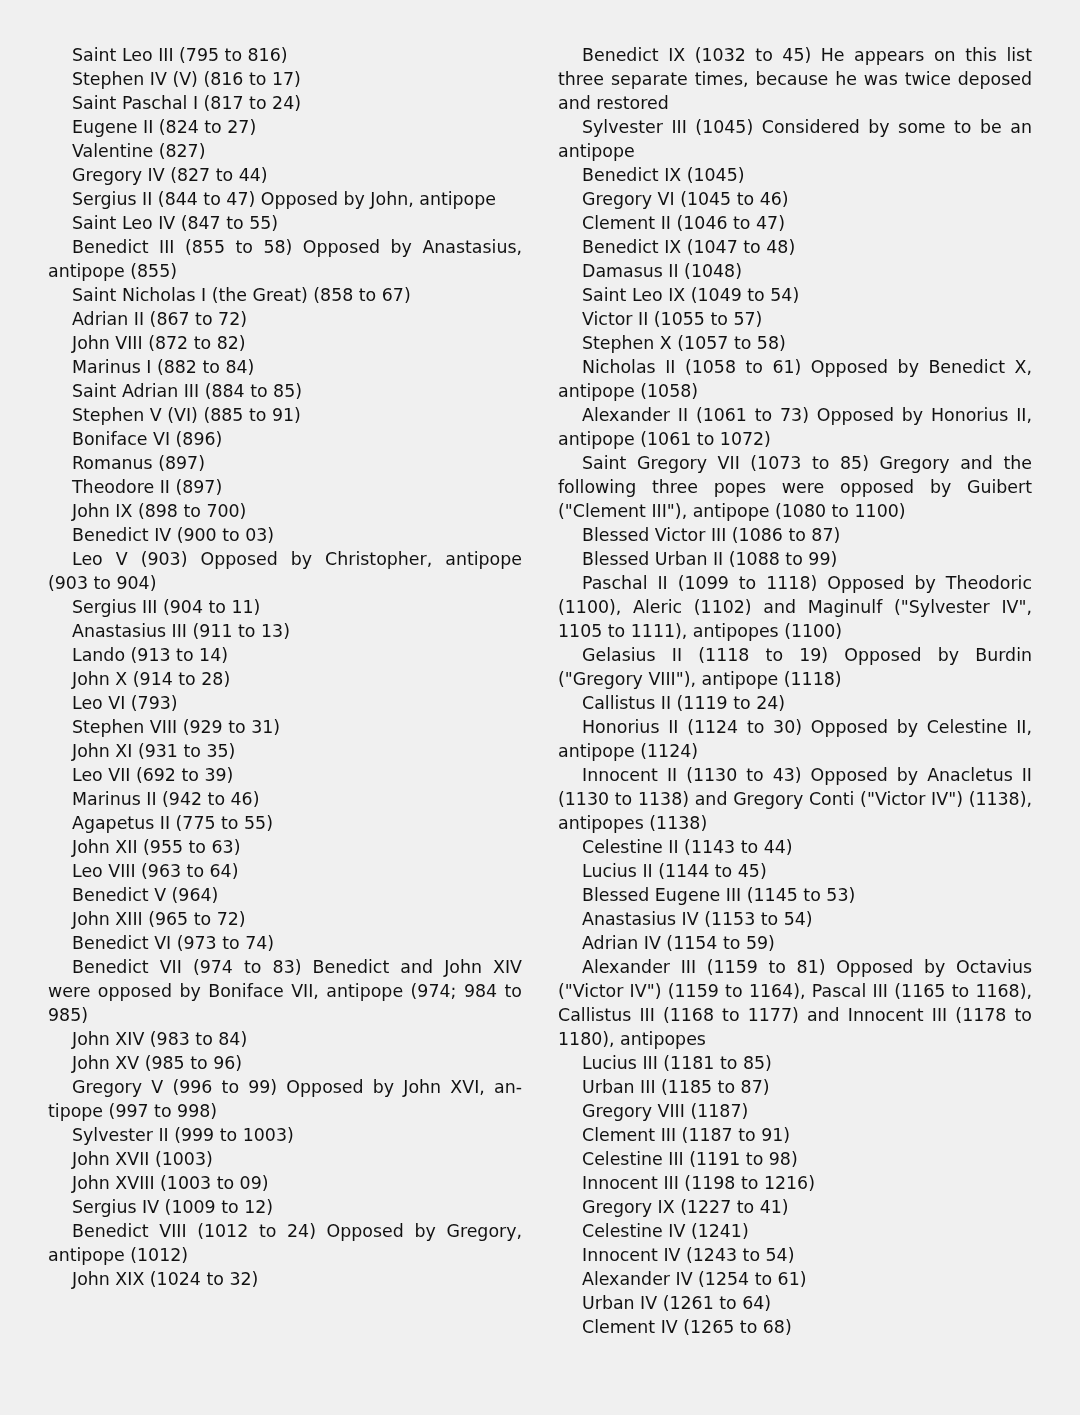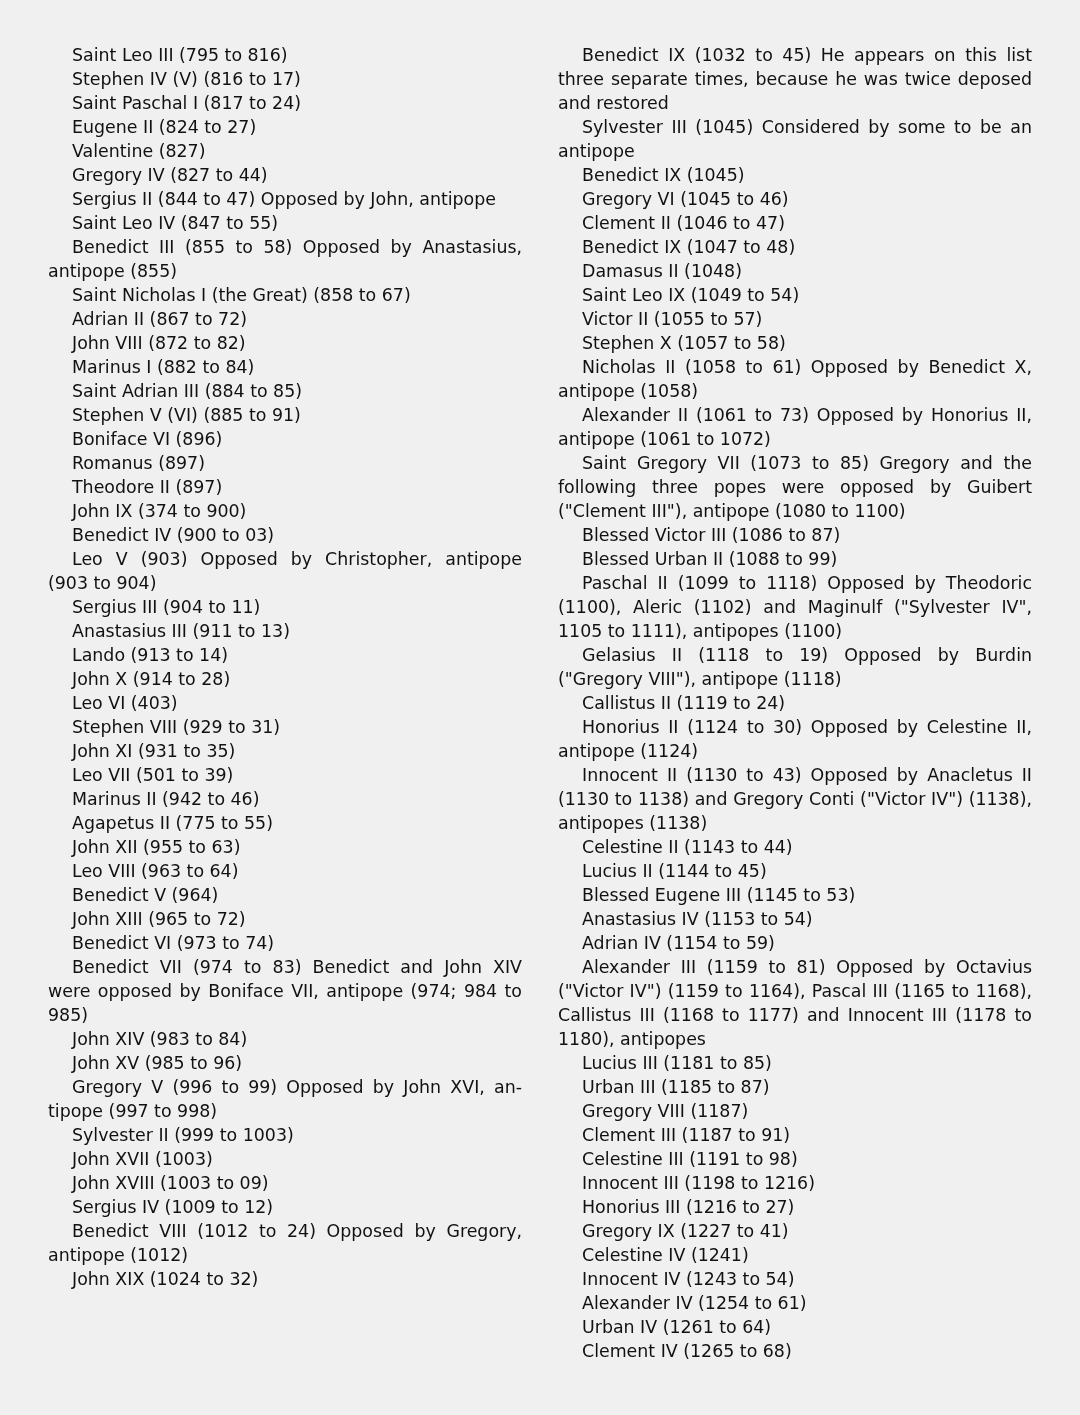--- a/index.html
+++ b/index.html
@@ -55,31 +55,31 @@
       <p class="entry">Benedict III (855 to 58) Opposed by Anastasius, antipope (855)</p>
       <p class="entry">Saint Nicholas I (the Great) (858 to 67)</p>
       <p class="entry">Adrian II (867 to 72)</p>
       <p class="entry">John VIII (872 to 82)</p>
       <p class="entry">Marinus I (882 to 84)</p>
       <p class="entry">Saint Adrian III (884 to 85)</p>
       <p class="entry">Stephen V (VI) (885 to 91)</p>
       <p class="entry">Boniface VI (896)</p>
       <p class="entry">Romanus (897)</p>
       <p class="entry">Theodore II (897)</p>
-      <p class="entry">John IX (374 to 900)</p>
+      <p class="entry">John IX (898 to 700)</p>
       <p class="entry">Benedict IV (900 to 03)</p>
       <p class="entry">Leo V (903) Opposed by Christopher, antipope (903 to 904)</p>
       <p class="entry">Sergius III (904 to 11)</p>
       <p class="entry">Anastasius III (911 to 13)</p>
       <p class="entry">Lando (913 to 14)</p>
       <p class="entry">John X (914 to 28)</p>
-      <p class="entry">Leo VI (403)</p>
+      <p class="entry">Leo VI (793)</p>
       <p class="entry">Stephen VIII (929 to 31)</p>
       <p class="entry">John XI (931 to 35)</p>
-      <p class="entry">Leo VII (501 to 39)</p>
+      <p class="entry">Leo VII (692 to 39)</p>
       <p class="entry">Marinus II (942 to 46)</p>
       <p class="entry">Agapetus II (775 to 55)</p>
       <p class="entry">John XII (955 to 63)</p>
       <p class="entry">Leo VIII (963 to 64)</p>
       <p class="entry">Benedict V (964)</p>
       <p class="entry">John XIII (965 to 72)</p>
       <p class="entry">Benedict VI (973 to 74)</p>
       <p class="entry">Benedict VII (974 to 83) Benedict and John XIV were opposed by Boniface VII, antipope (974; 984 to 985)</p>
       <p class="entry">John XIV (983 to 84)</p>
       <p class="entry">John XV (985 to 96)</p>
@@ -117,21 +117,20 @@
       <p class="entry">Blessed Eugene III (1145 to 53)</p>
       <p class="entry">Anastasius IV (1153 to 54)</p>
       <p class="entry">Adrian IV (1154 to 59)</p>
       <p class="entry">Alexander III (1159 to 81) Opposed by Octavi­us ("Victor IV") (1159 to 1164), Pascal III (1165 to 1168), Callistus III (1168 to 1177) and Innocent III (1178 to 1180), antipopes</p>
       <p class="entry">Lucius III (1181 to 85)</p>
       <p class="entry">Urban III (1185 to 87)</p>
       <p class="entry">Gregory VIII (1187)</p>
       <p class="entry">Clement III (1187 to 91)</p>
       <p class="entry">Celestine III (1191 to 98)</p>
       <p class="entry">Innocent III (1198 to 1216)</p>
-      <p class="entry">Honorius III (1216 to 27)</p>
       <p class="entry">Gregory IX (1227 to 41)</p>
       <p class="entry">Celestine IV (1241)</p>
       <p class="entry">Innocent IV (1243 to 54)</p>
       <p class="entry">Alexander IV (1254 to 61)</p>
       <p class="entry">Urban IV (1261 to 64)</p>
       <p class="entry">Clement IV (1265 to 68)</p>
     </div>
 </div>
 
 </body></html>

